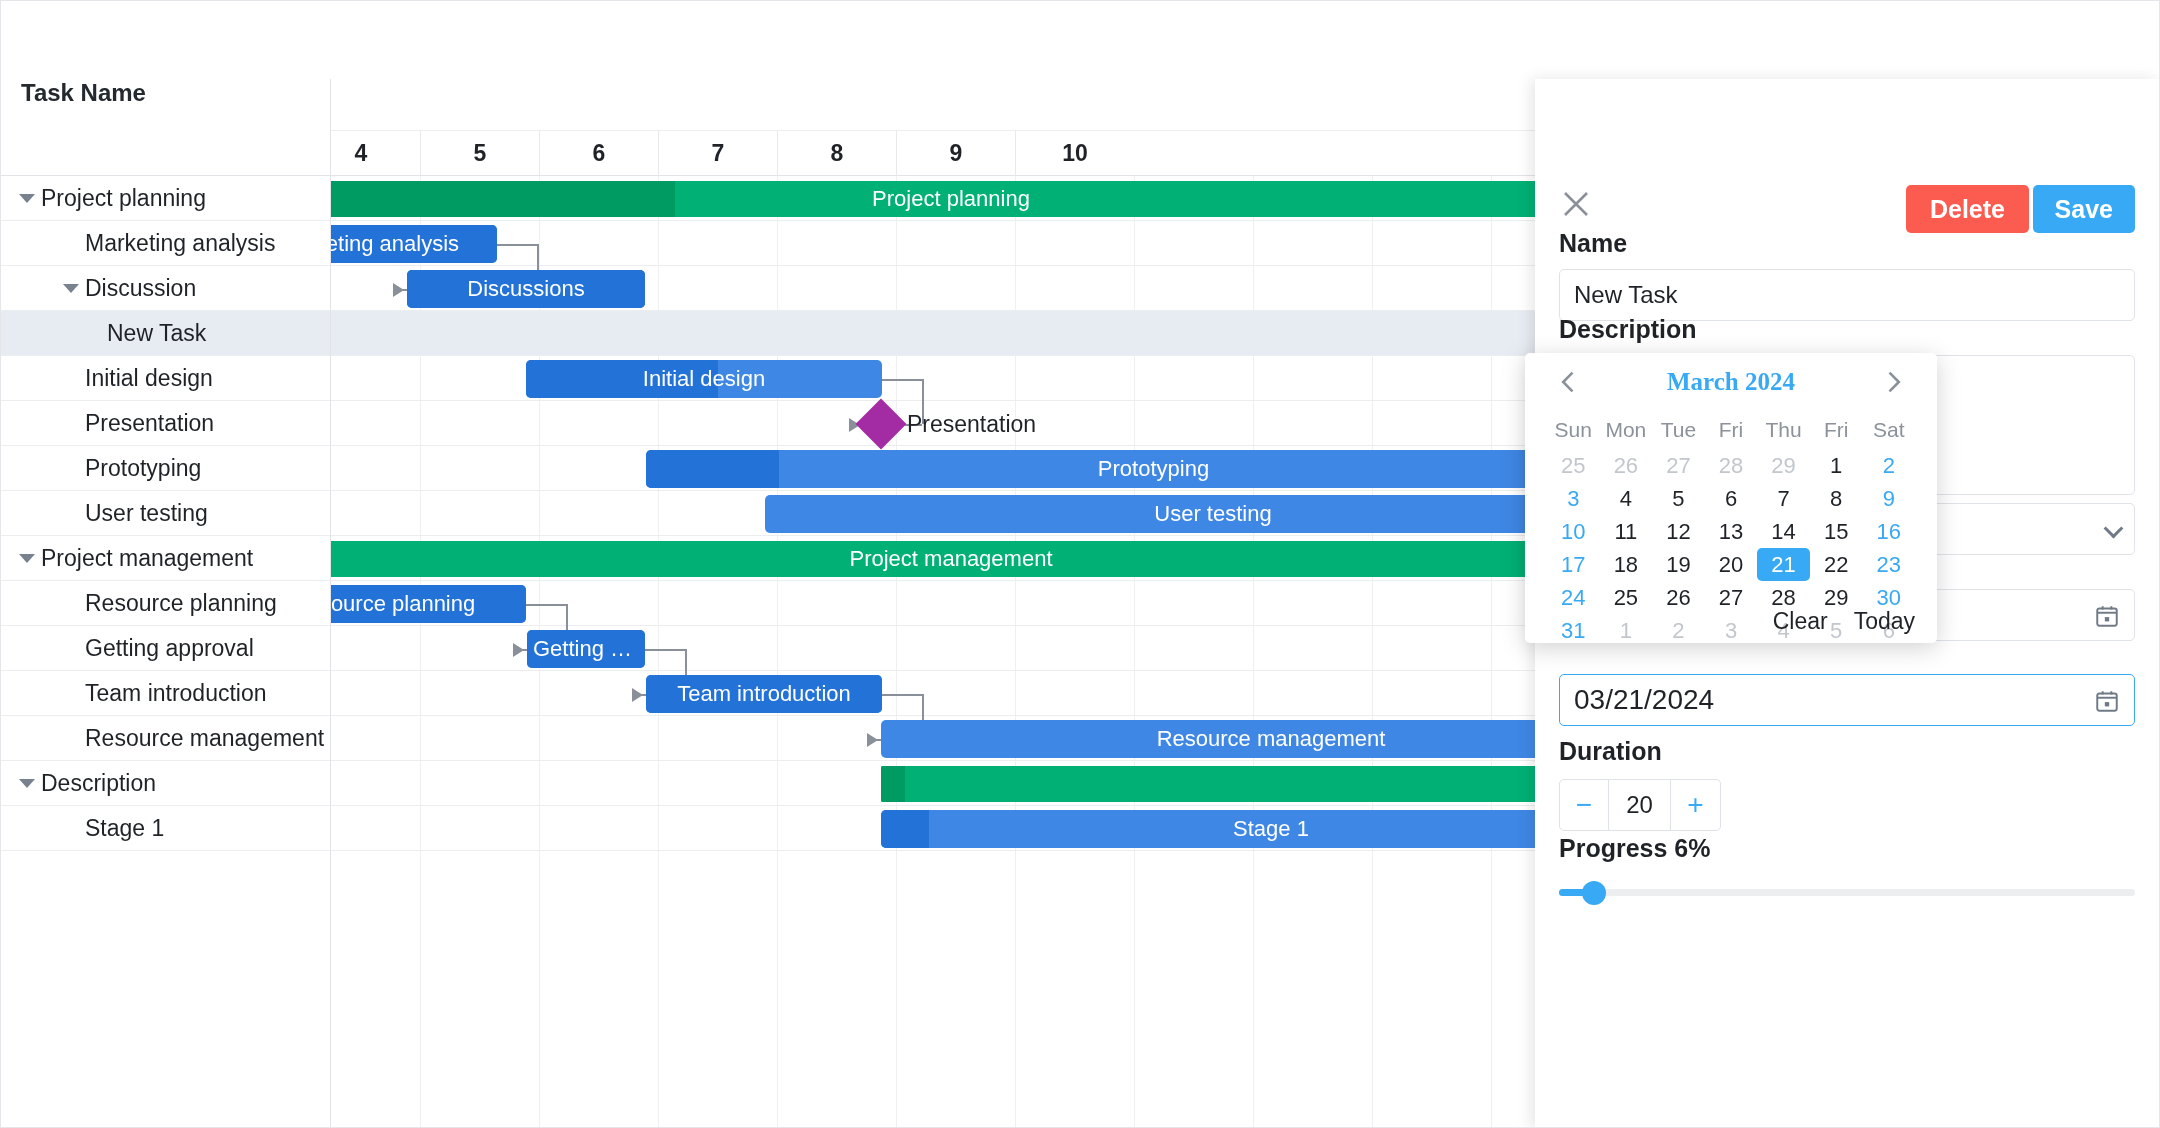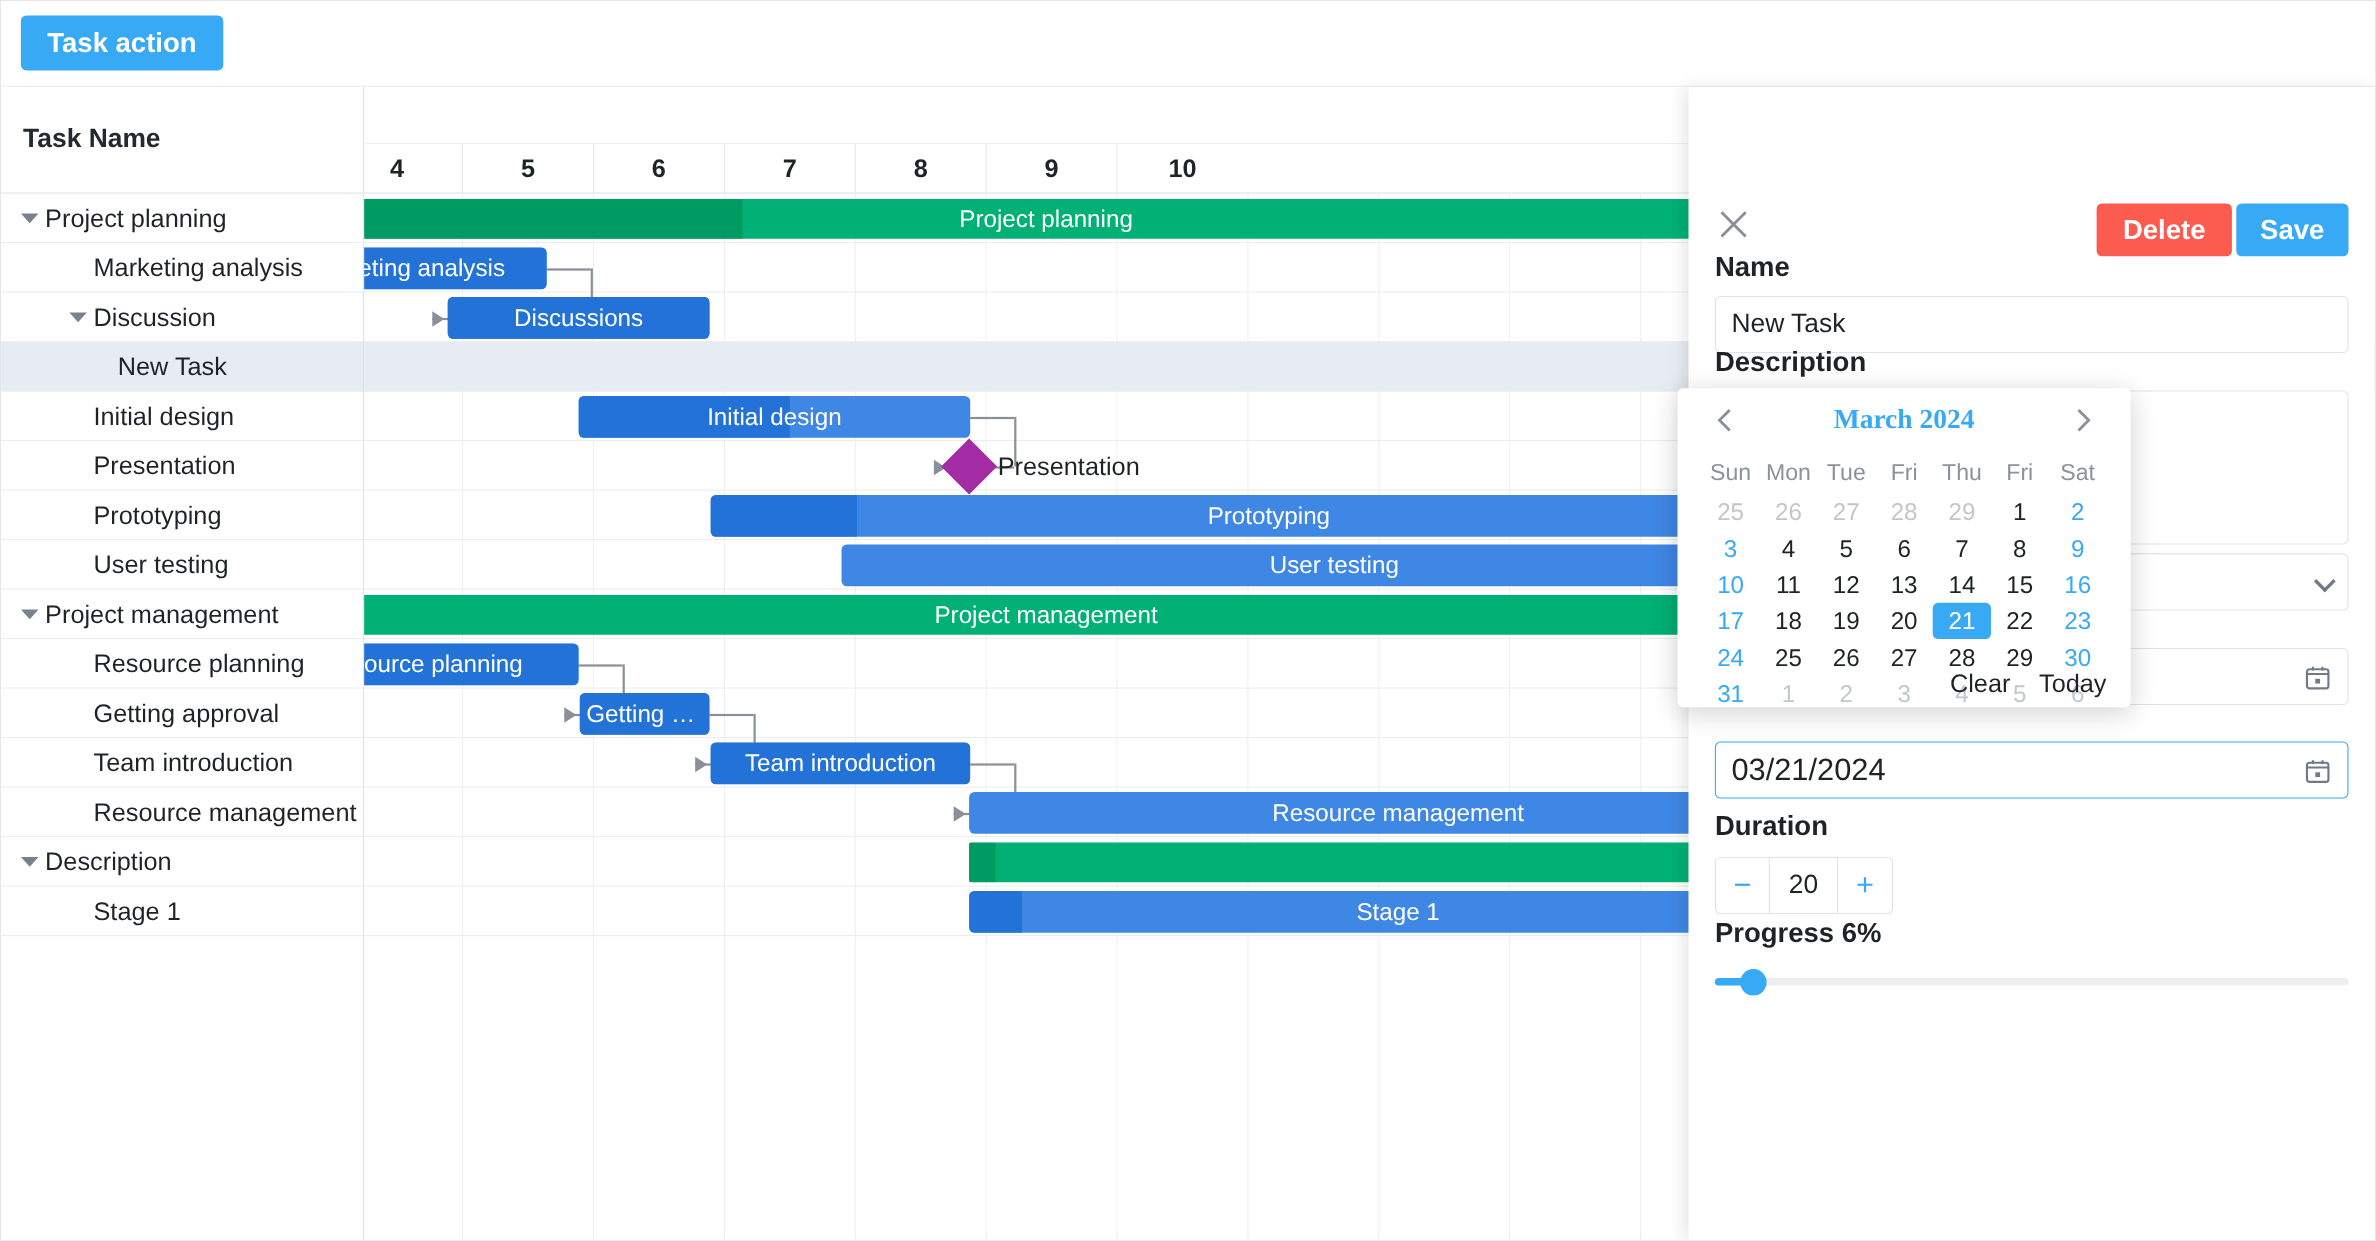--- a/index.html
+++ b/index.html
@@ -41,21 +41,21 @@
     position: absolute; left: 0; top: 78px;
     width: 330px; height: 1050px;
     background: #ffffff;
     border-right: 1px solid #e1e3e6;
     z-index: 3;
   }
   .grid-header {
     position: relative;
     height: 97px;
     border-bottom: 1px solid #e1e3e6;
-    display: flex; align-items: center;
+    display: flex; align-items: flex-start;
   }
   .grid-header-label {
     padding-left: 20px;
     font-size: 24px; font-weight: bold; color: #24292f;
   }
   .grid-rows { position: relative; }
   .grid-row {
     position: relative;
     height: 45px;
     border-bottom: 1px solid #ebedef;
@@ -333,23 +333,20 @@
   }
   .cal-foot span {
     font-size: 23px; color: #1f2328; cursor: pointer;
   }
 </style>
 </head>
 <body>
 
 <div class="app">
 
-  <div class="toolbar">
-    <button class="task-action-btn">Task action</button>
-  </div>
 
   <div class="grid-pane">
     <div class="grid-header">
       <span class="grid-header-label">Task Name</span>
     </div>
     <div class="grid-rows" id="grid-rows">
         <div class="grid-row">
           <span class="caret" style="left: 18px;"></span>
           <span class="tname" style="margin-left: 40px;">Project planning</span>
         </div>

